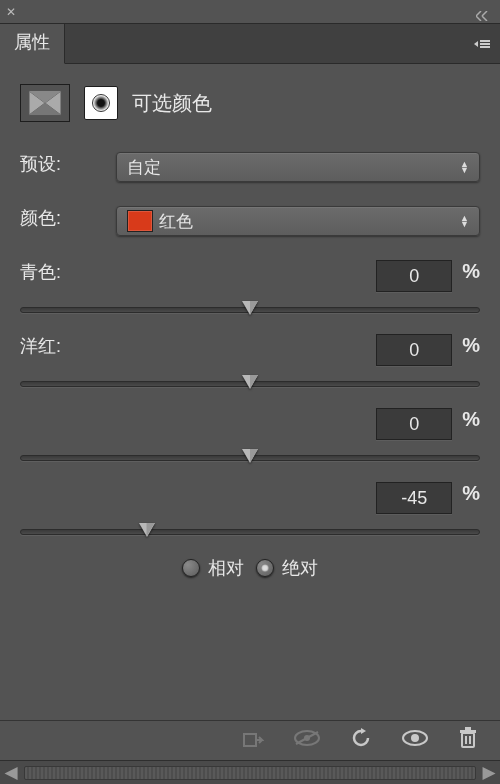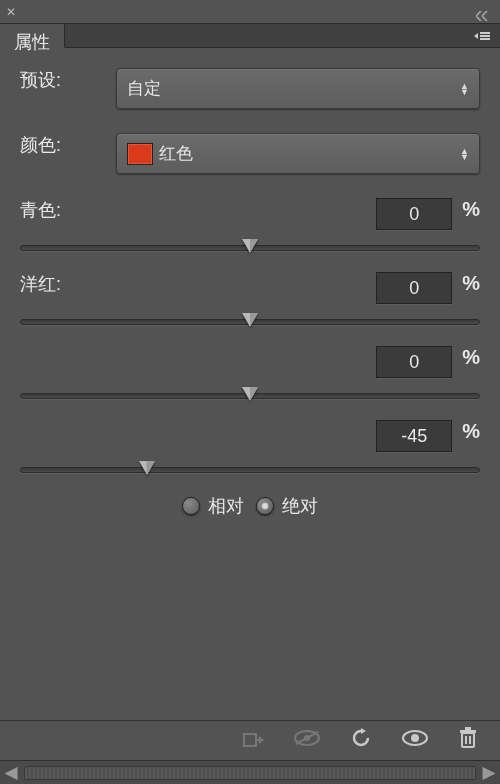--- a/index.html
+++ b/index.html
@@ -1,36 +1,36 @@
 <!DOCTYPE html>
 <html><head>
 <meta charset="utf-8">
 <style>
 * { box-sizing: border-box; margin: 0; padding: 0; font-family: "Microsoft YaHei", "Heiti SC", Arial, sans-serif; }
 body { background: #535353; width: 500px; height: 784px; overflow: hidden; color: #e8e8e8; font-size: 17px; }
 
 .title-bar { height: 24px; background: #535353; border-bottom: 1px solid #2a2a2a; display: flex; align-items: center; padding: 0 6px; }
 .title-bar .collapse-right { margin-left: auto; width: 18px; height: 12px; }
 
-.tab-bar { height: 24px; background: #404040; display: flex; align-items: stretch; border-bottom: 1px solid #2a2a2a; }
+.tab-bar { height: 40px; background: #404040; display: flex; align-items: stretch; border-bottom: 1px solid #2a2a2a; }
 .tab { padding: 6px 14px 4px; color: #b5b5b5; font-size: 18px; cursor: default; border-right: 1px solid #2a2a2a; }
 .tab.active { background: #535353; color: #e8e8e8; border-bottom: 1px solid #535353; margin-bottom: -1px; }
 .flyout { margin-left: auto; display: flex; align-items: center; padding: 0 8px; color: #ccc; }
 
 .panel-body { padding: 20px; }
 .adj-header { display: flex; align-items: center; gap: 14px; margin-bottom: 30px; }
 .adj-icon-box { width: 50px; height: 38px; border: 1px solid #1d1d1d; display: flex; align-items: center; justify-content: center; background: #525252; }
 .mask-ico { width: 34px; height: 34px; border: 1px solid #1d1d1d; display:flex; align-items:center; justify-content:center; background:#fff; border-radius:2px; }
 .mask-ico .inner { width:18px; height:18px; border-radius:50%; background:radial-gradient(circle, #111 0%, #111 30%, #fff 70%); border:1px solid #333; }
 .adj-title { font-size: 20px; color: #e8e8e8; font-weight: 400; }
 
 .row { display: flex; margin-bottom: 24px; gap: 36px; }
 .row > label { width: 60px; color: #e8e8e8; font-size: 18px; }
 
-.dropdown { flex: 1; height: 41px; background: linear-gradient(#6b6b6b,#5d5d5d); border: 1px solid #3a3a3a; border-radius: 4px; display: flex; align-items: center; padding: 0 10px; position: relative; box-shadow: 0 1px 0 rgba(255,255,255,0.07) inset, 0 1px 2px rgba(0,0,0,0.4); }
+.dropdown { flex: 1; height: 30px; background: linear-gradient(#6b6b6b,#5d5d5d); border: 1px solid #3a3a3a; border-radius: 4px; display: flex; align-items: center; padding: 0 10px; position: relative; box-shadow: 0 1px 0 rgba(255,255,255,0.07) inset, 0 1px 2px rgba(0,0,0,0.4); }
 .dropdown .swatch { width: 26px; height: 22px; margin-right: 6px; border: 1px solid #222; box-shadow: 0 0 0 1px rgba(255,255,255,0.15) inset; }
 .dropdown .text { color: #e8e8e8; font-size: 17px; }
 .dropdown .arrows { margin-left: auto; display:flex; flex-direction:column; line-height:6px; font-size:9px; color:#ddd; }
 
 .slider-block { margin: 0 0 18px 0; }
 .slider-head { display: flex; align-items: flex-start; margin-bottom: 10px; }
 .slider-head .lab { width: 200px; color: #e8e8e8; font-size: 18px; }
 .slider-head .val { width: 76px; height: 32px; background: #3b3b3b; border: 1px solid #222; text-align: center; color: #e8e8e8; font-size: 18px; line-height: 30px; box-shadow: 0 1px 0 rgba(255,255,255,0.06); }
 .slider-head .pct { margin-left: 10px; font-size: 20px; font-weight: bold; color: #e8e8e8; }
 .slider-head .sp { flex: 1; }
@@ -74,20 +74,34 @@
         <path d="M0 6 L4 3 L4 9 Z" fill="#ccc"></path>
         <rect x="6" y="2" width="10" height="2" fill="#ccc"></rect>
         <rect x="6" y="5" width="10" height="2" fill="#ccc"></rect>
         <rect x="6" y="8" width="10" height="2" fill="#ccc"></rect>
       </svg>
   </div>
 </div>
 
 <div class="panel-body">
 
+  <div class="adj-header">
+    <div class="adj-icon-box">
+      <svg width="34" height="26" viewBox="0 0 34 26">
+        <rect x="1" y="1" width="32" height="24" fill="#aaa" stroke="#555"></rect>
+        <path d="M1 1 L33 25 M33 1 L1 25" stroke="#666" stroke-width="1"></path>
+        <path d="M1 1 L17 13 L33 1 Z" fill="#888"></path>
+        <path d="M1 25 L17 13 L33 25 Z" fill="#777"></path>
+      </svg>
+    </div>
+    <div class="mask-ico">
+      <div class="inner"></div>
+    </div>
+    <div class="adj-title">可选颜色</div>
+  </div>
 
   <div class="row">
     <label>预设:</label>
     <div class="dropdown">
       <span class="text">自定</span>
       <span class="arrows">▲<br>▼</span>
     </div>
   </div>
 
   <div class="row">

